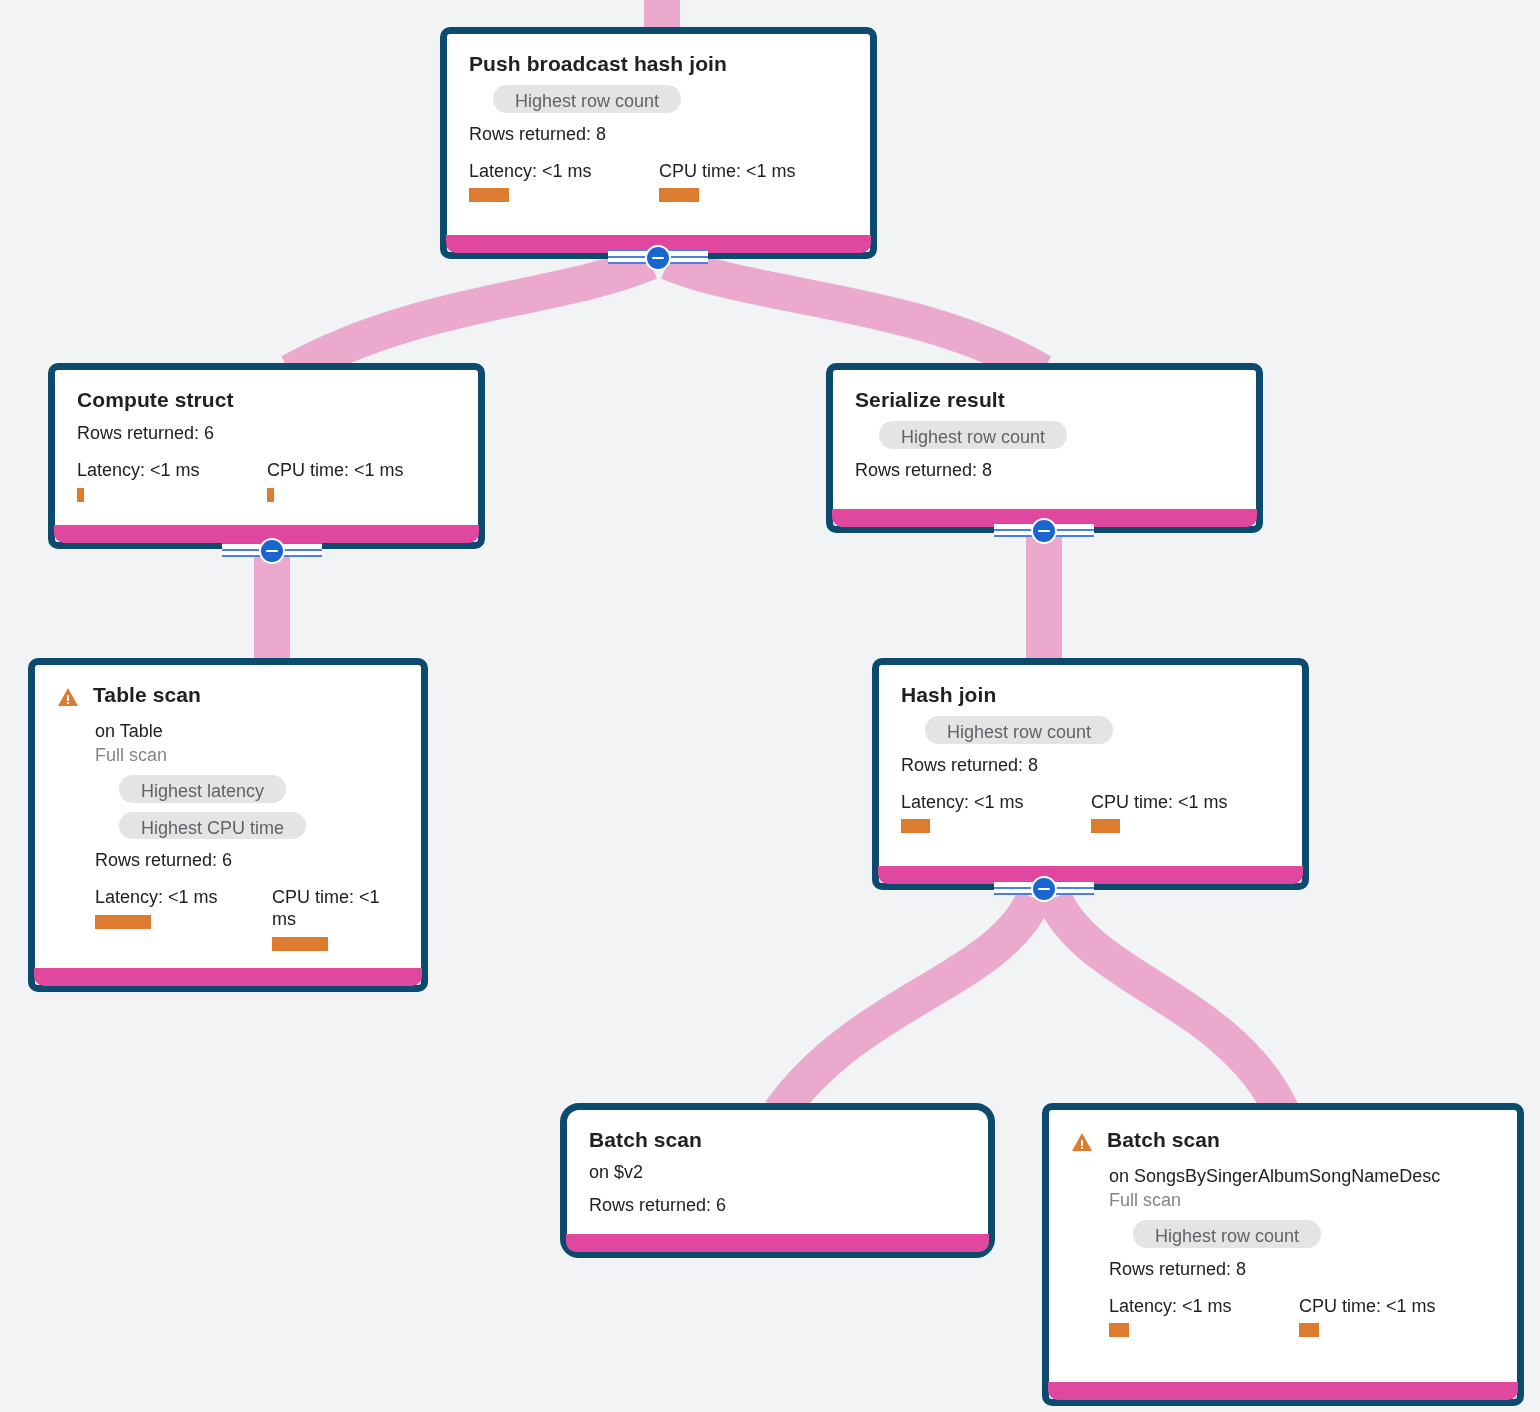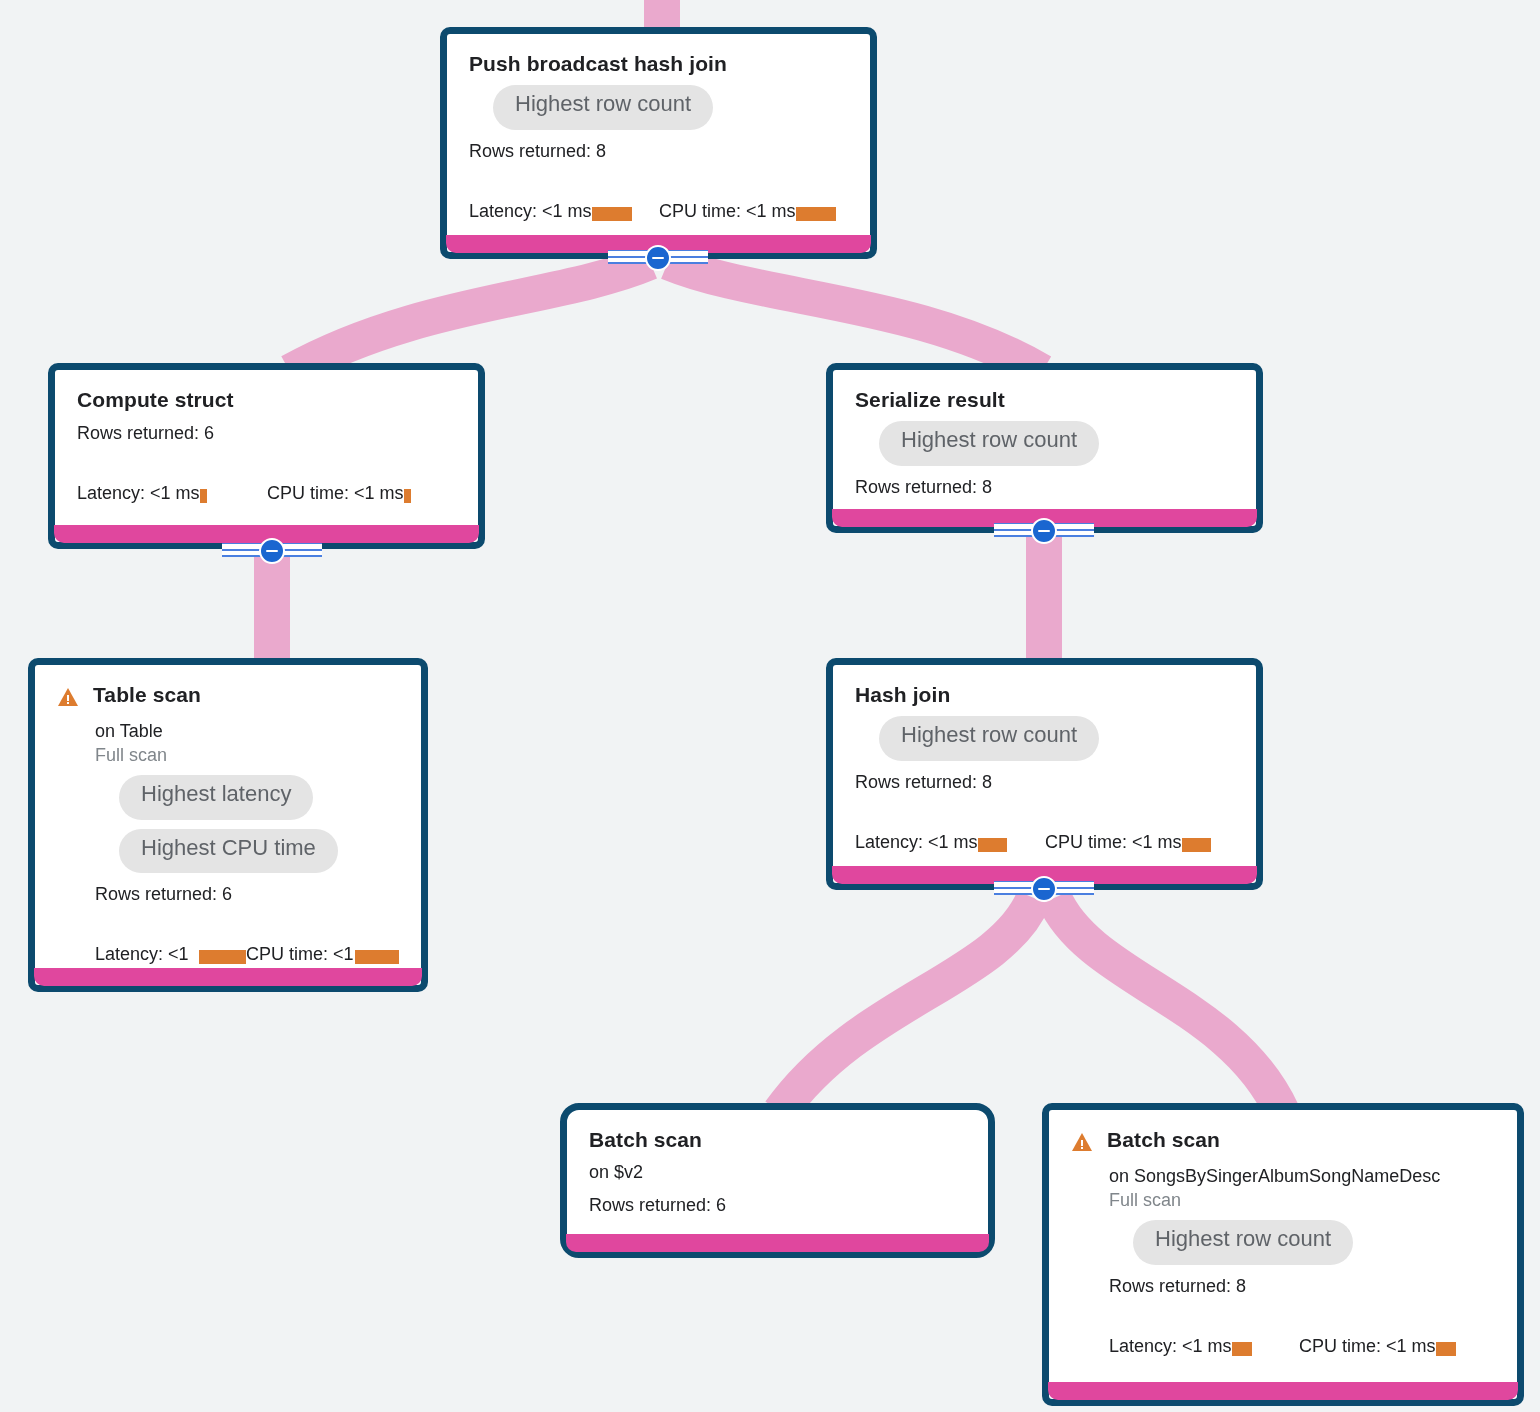--- a/index.html
+++ b/index.html
@@ -76,40 +76,39 @@
     line-height: 1.2;
   }
   .sub-line.muted {
     color: #80868b;
     margin-top: 2px;
   }
   .badge {
     display: inline-block;
     background: #e4e4e4;
     color: #5f6368;
-    font-size: 22px;
+    font-size: 18px;
     border-radius: 999px;
-    padding: 6px 22px 12px 22px;
+    padding: 6px 22px 0 22px;
     margin-top: 9px;
     margin-left: 24px;
     line-height: 1.2;
   }
   .rows-line {
     font-size: 18px;
     color: #202124;
     margin-top: 11px;
   }
   .metrics {
     display: flex;
     margin-top: 16px;
   }
   .metric {
     display: flex;
-    flex-direction: row;
-    margin-top: 23px;
+    flex-direction: column;
   }
   .metric-label {
     font-size: 18px;
     color: #202124;
     line-height: 1.2;
   }
   .metric-bar {
     height: 14px;
     background: #dd7c2f;
     margin-top: 6px;
@@ -322,21 +321,21 @@
           <div class="metric">
             <div class="metric-label">CPU time: &lt;1 ms</div>
             <div class="metric-bar" style="width:56px;"></div>
           </div>
         </div>
       </div>
     </div>
     <div class="node-bottom-bar"></div>
   </div>
 
-  <div class="node" style="left:826px; top:658px; width:437px; height:232px;">
+  <div class="node" style="left:872px; top:658px; width:437px; height:232px;">
     <div class="node-body">
       <div class="title-row">
         <div class="node-title">Hash join</div>
       </div>
       <div class="indent-block">
         <div class="badge">Highest row count</div>
         <div class="rows-line">Rows returned: 8</div>
         <div class="metrics">
           <div class="metric" style="width:190px;">
             <div class="metric-label">Latency: &lt;1 ms</div>

